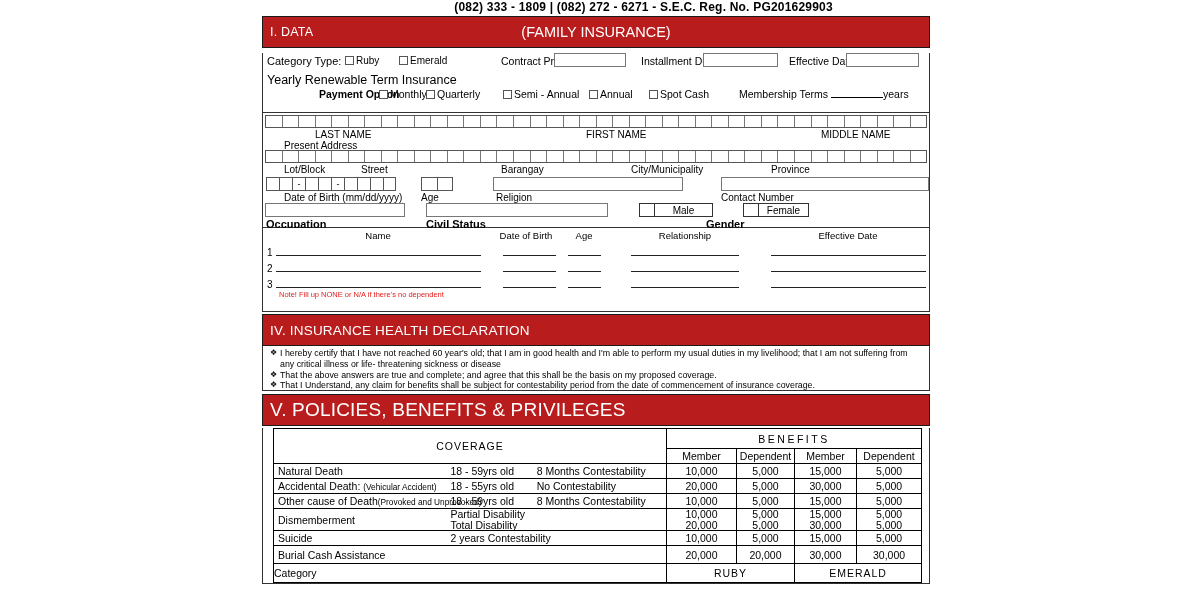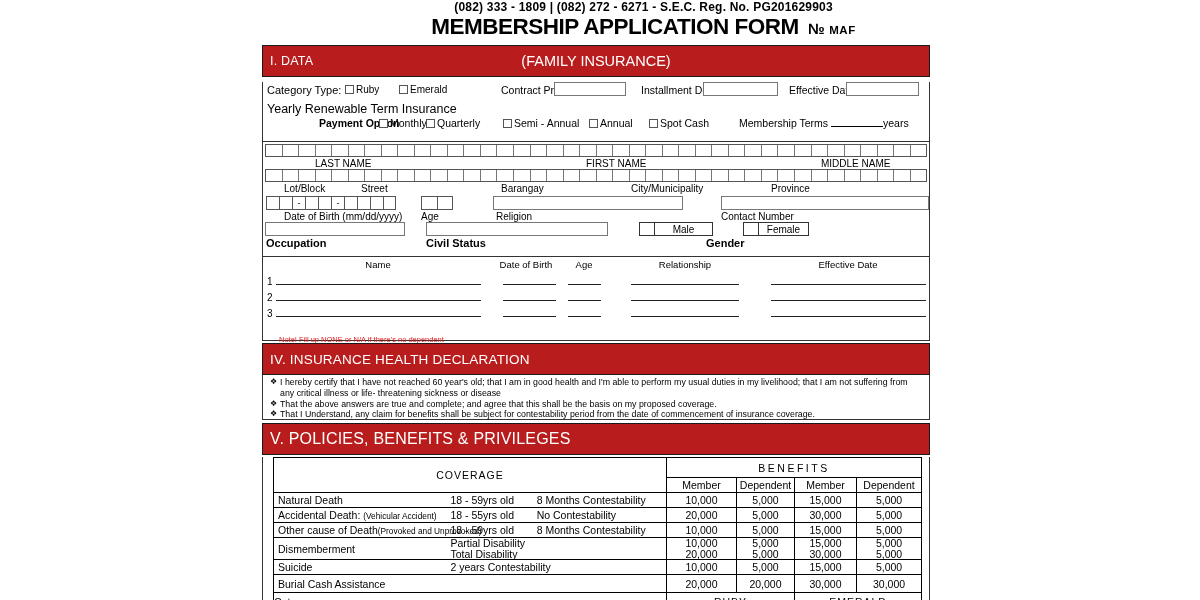--- a/index.html
+++ b/index.html
@@ -56,21 +56,21 @@
   .sexctl .sexlbl { flex:1; text-align:center; line-height:13px; }
   .boldrow { position:relative; height:16px; font-size:11px; font-weight:700; }
   .boldrow span { position:absolute; white-space:nowrap; }
 
   
   .dephdr { position:relative; height:12px; font-size:9.5px; margin-top:1px; }
   .dephdr span { position:absolute; transform:translateX(-50%); white-space:nowrap; }
   .deprow { position:relative; height:16px; }
   .deprow .num { position:absolute; left:4px; bottom:0; font-size:10px; }
   .deprow .ln { position:absolute; bottom:2px; border-bottom:1.5px solid #222; height:1px; }
-  .note { font-size:7.5px; color:#e41c1c; margin:16px 0 1px 16px; height:8px; }
+  .note { font-size:7.5px; color:#e41c1c; margin:0 0 1px 16px; height:8px; }
 
   
   .decl { padding:2px 6px 3px 4px; }
   .bullet { position:relative; padding-left:13px; font-size:8.8px; line-height:10.8px; }
   .bullet .bg { position:absolute; left:3px; top:0; font-size:8px; }
 
   
   table.ben { border-collapse:collapse; margin:2px 10px 0 10px; width:648px; table-layout:fixed; }
   table.ben td { border:1px solid #000; padding:0; font-size:10.5px; overflow:hidden; }
   td.covhdr { text-align:center; font-size:17px; letter-spacing:1px; font-weight:400; }
@@ -88,25 +88,20 @@
 
   .mt2{margin-top:2px;} .mt3{margin-top:3px;}
 </style>
 </head>
 <body>
 
 <div class="doc">
 
   <div class="hdr">
     <div class="contact">(082) 333 - 1809     |    (082) 272 - 6271     -     S.E.C. Reg. No. PG201629903</div>
-    <div class="titleline">
-      <span class="title">MEMBERSHIP APPLICATION FORM</span>
-      <span class="formno-sym">№</span>
-      <span class="formno-txt">MAF</span>
-    </div>
   </div>
 
   <div class="bar mt2">
     <span class="left">I. DATA</span>
     <span class="center">(FAMILY INSURANCE)</span>
   </div>
   <div class="secbox" style="height:60px;">
     <div class="row1">
       <span class="lbl" style="left:4px;top:2px;font-size:11px;">Category Type:</span>
       <span style="left:82px;top:2px;font-size:10px;"><span class="cb"></span><span>Ruby</span></span>
@@ -171,20 +166,23 @@
         <span class="cell"></span>
         <span class="cell"></span>
         <span class="cell"></span>
         <span class="cell"></span>
       </div>
     <div class="lblrow" style="margin-top:1px;">
       <span style="left:23px;padding-left:29px;">LAST NAME</span>
       <span style="left:323px;">FIRST NAME</span>
       <span style="left:558px;">MIDDLE NAME</span>
     </div>
+    <div class="lblrow" style="height:10px;">
+        <span style="left:21px;">Present Address</span>
+      </div>
     <div class="charrow">
         <span class="cell"></span>
         <span class="cell"></span>
         <span class="cell"></span>
         <span class="cell"></span>
         <span class="cell"></span>
         <span class="cell"></span>
         <span class="cell"></span>
         <span class="cell"></span>
         <span class="cell"></span>
@@ -310,21 +308,21 @@
   <div class="bar mt2">
     <span class="left" style="font-size:13.5px;">IV. INSURANCE HEALTH DECLARATION</span>
   </div>
   <div class="secbox decl" style="height:45px;">
     <div class="bullet"><span class="bg">❖</span><span>I hereby certify that I have not reached 60 year's old; that I am in good health and I'm able to perform my usual duties in my livelihood; that I am not suffering from any critical illness or life- threatening sickness or disease</span></div>
     <div class="bullet"><span class="bg">❖</span><span>That the above answers are true and complete; and agree that this shall be the basis on my proposed coverage.</span></div>
     <div class="bullet"><span class="bg">❖</span><span>That I Understand, any claim for benefits shall be subject for contestability period from the date of commencement of insurance coverage.</span></div>
   </div>
 
   <div class="bar mt3">
-    <span class="left" style="font-size:16px;">V. POLICIES, BENEFITS &amp; PRIVILEGES</span>
+    <span class="left" style="font-size:19px;">V. POLICIES, BENEFITS &amp; PRIVILEGES</span>
   </div>
   <div class="secbox" style="padding-bottom:0;">
     <table class="ben">
       <colgroup>
           <col style="width:393px;">
           <col style="width:70px;">
           <col style="width:58px;">
           <col style="width:62px;">
           <col style="width:65px;">
         </colgroup>

